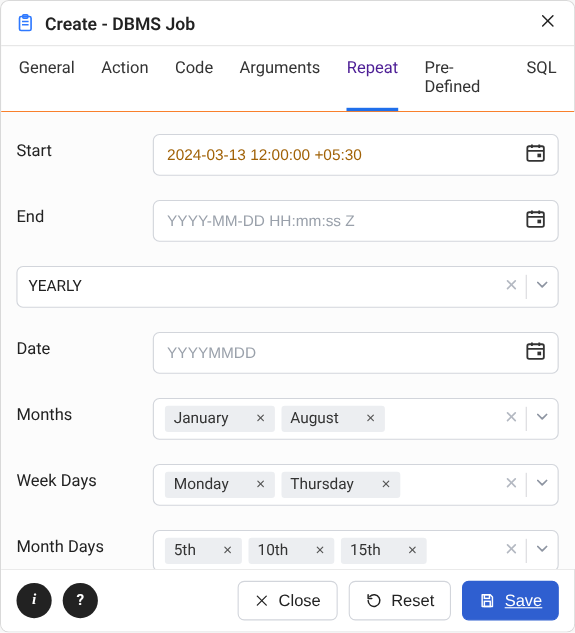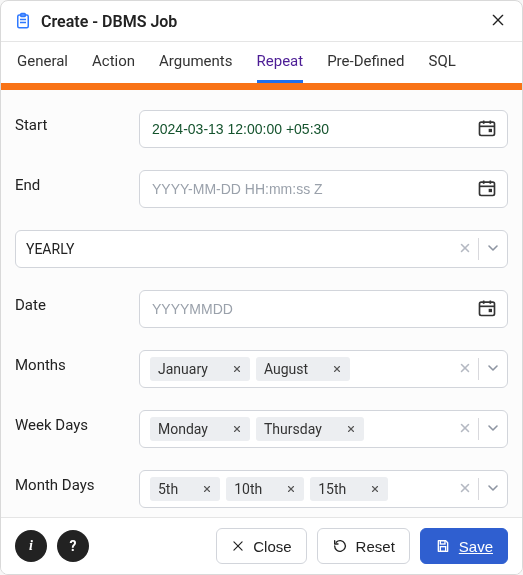--- a/index.html
+++ b/index.html
@@ -43,21 +43,21 @@
     display: inline-flex; align-items: center; justify-content: center;
     cursor: pointer;
     border-radius: 4px;
   }
 
   
   .tabs {
     display: flex;
     gap: 24px;
     padding: 10px 16px 0 16px;
-    border-bottom: 7px solid #f97316;
+    border-bottom: 1px solid #f97316;
   }
   .tab {
     padding-bottom: 10px;
     font-size: 15px;
     color: #333;
     cursor: pointer;
     border-bottom: 3px solid transparent;
   }
   .tab.selected {
     color: #4c1d95;
@@ -94,21 +94,21 @@
     align-items: center;
     padding: 2px 6px 2px 10px;
     position: relative;
   }
   .field .text-input {
     border: none;
     outline: none;
     flex: 1;
     font-size: 14px;
     background: transparent;
-    color: #14532d;
+    color: #a16207;
   }
   .field .text-input::placeholder { color: #9aa1ab; }
   .trailing-btn {
     width: 28px; height: 28px;
     display: inline-flex; align-items: center; justify-content: center;
     color: #333;
     cursor: pointer;
     border-radius: 4px;
   }
   .select-trailing {
@@ -244,20 +244,21 @@
         <svg width="16" height="16">
             <use href="#i-x"></use>
           </svg>
       </span>
     </span>
   </div>
 
   <div class="tabs">
     <div class="tab">General</div>
     <div class="tab">Action</div>
+    <div class="tab">Code</div>
     <div class="tab">Arguments</div>
     <div class="tab selected">Repeat</div>
     <div class="tab">Pre-Defined</div>
     <div class="tab">SQL</div>
   </div>
 
   <div class="body">
 
     <div class="row">
       <div class="row-label">Start</div>

